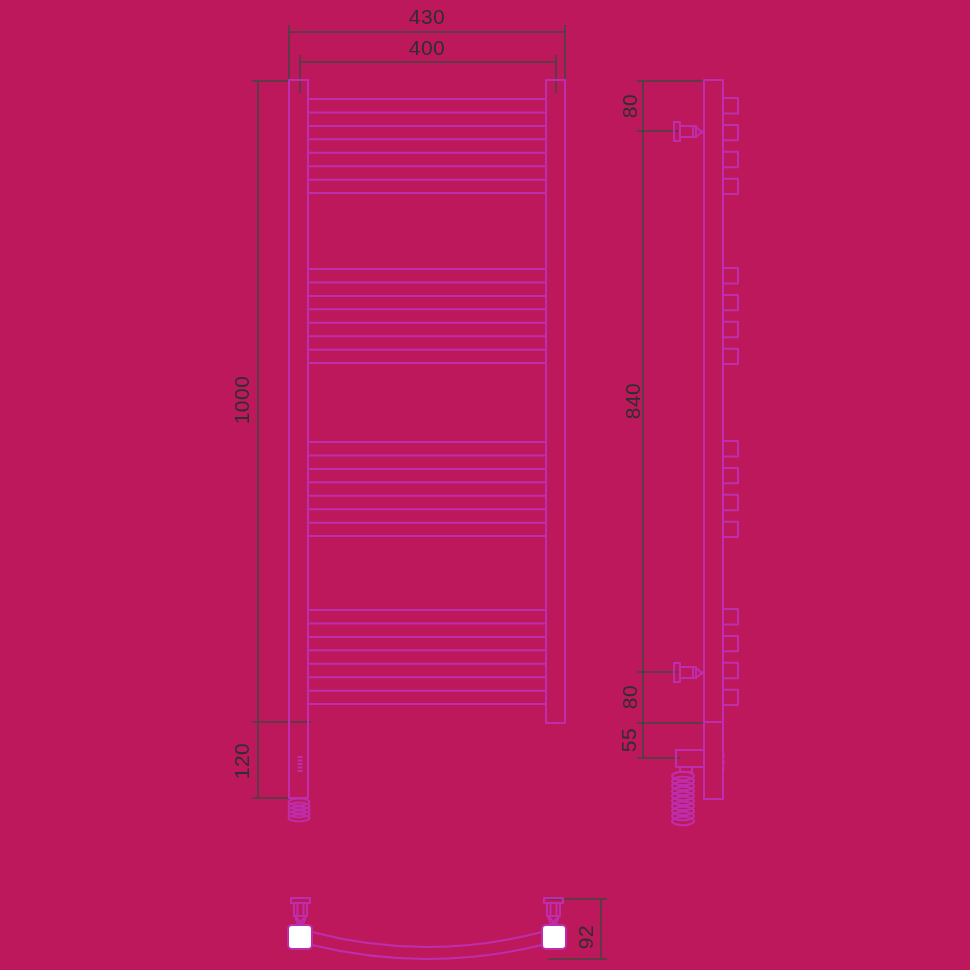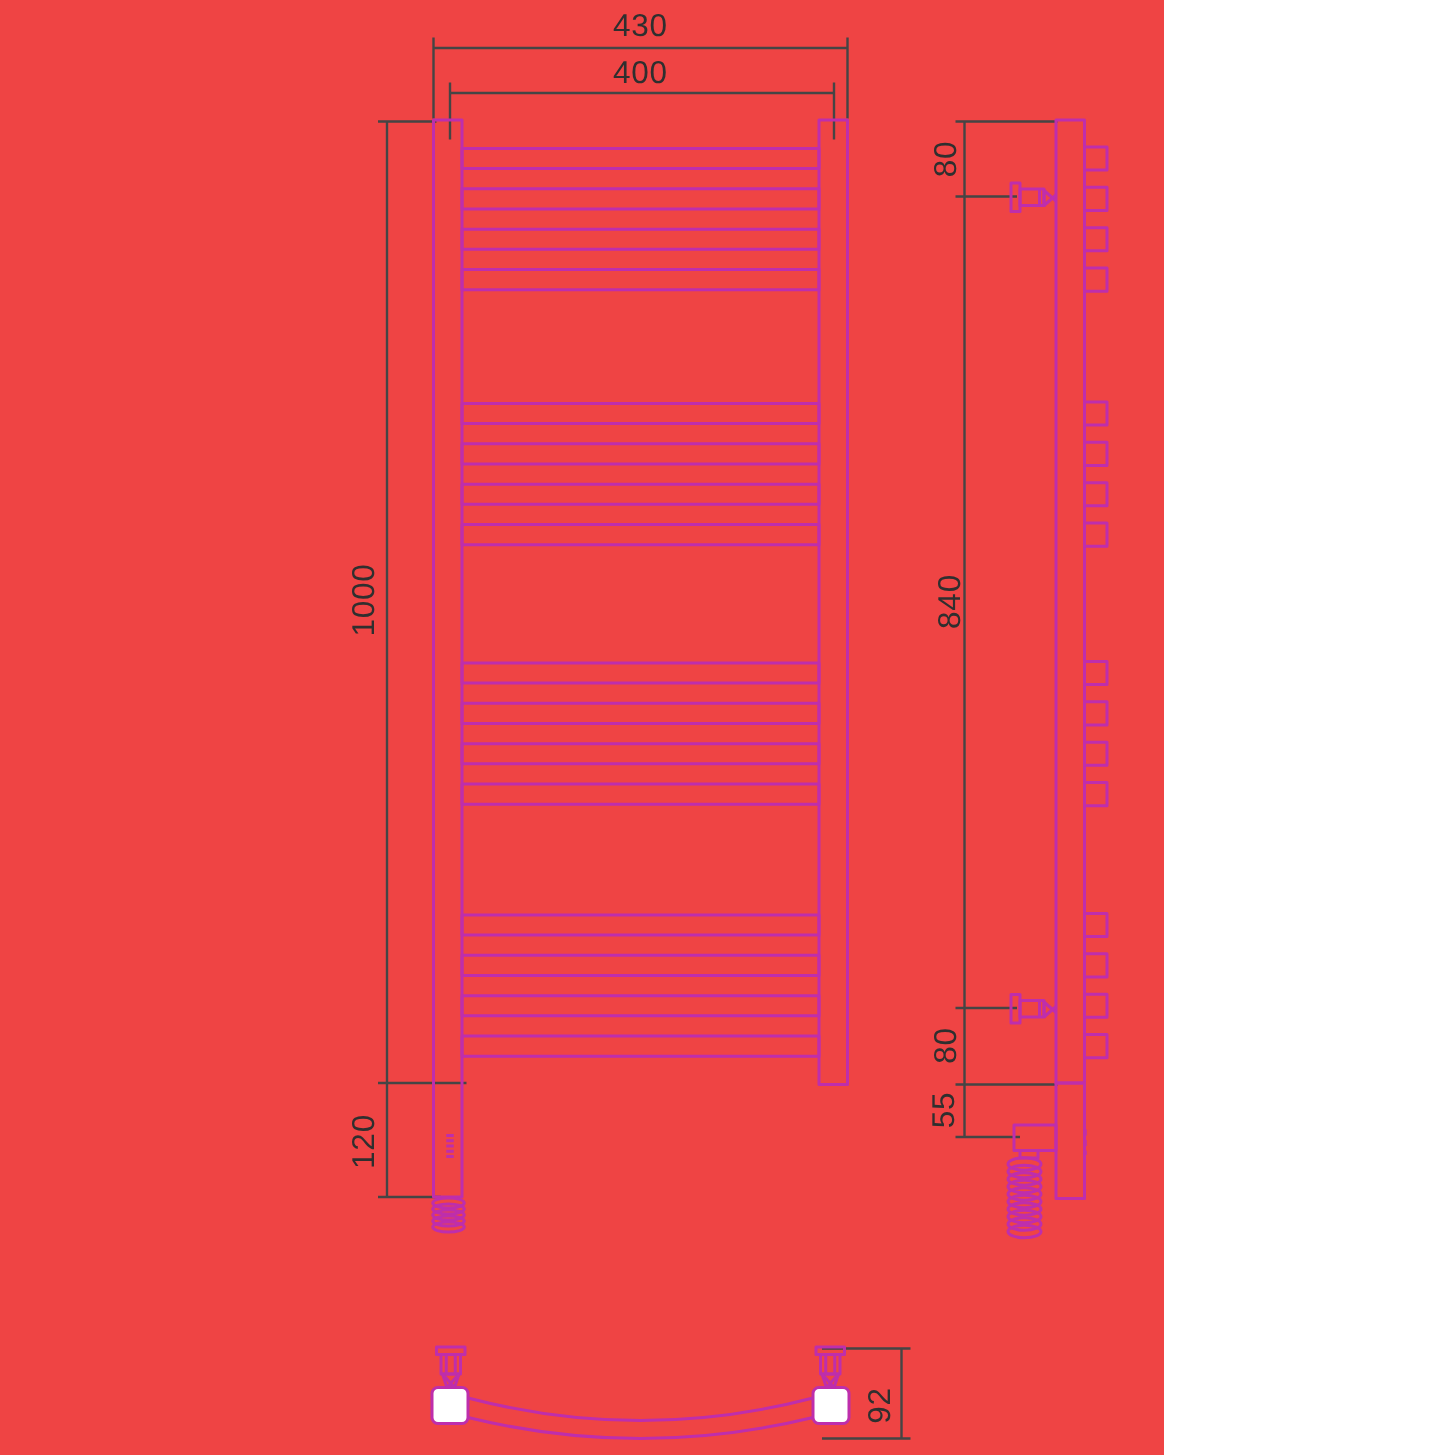--- a/index.html
+++ b/index.html
@@ -1,16 +1,16 @@
 <!DOCTYPE html>
 <html><head>
 <meta charset="utf-8">
 <style>
   html,body{margin:0;padding:0;background:#ffffff;}
-  .stage{position:relative;width:776px;height:970px;background:#ef4444;overflow:hidden;
+  .stage{position:relative;width:970px;height:970px;background:#be185d;overflow:hidden;
          font-family:"Liberation Sans",sans-serif;}
   svg{position:absolute;left:0;top:0;}
   .mg{fill:none;stroke:#be2eac;stroke-width:2;stroke-linejoin:round;}
   .mgf{fill:#ffffff;stroke:#be2eac;stroke-width:2;stroke-linejoin:round;}
   .dm{fill:none;stroke:#454545;stroke-width:1.6;}
   .lbl{font-family:"Liberation Sans",sans-serif;font-size:21px;fill:#2f2f2f;letter-spacing:0.5px;}
 </style>
 </head>
 <body>
 

